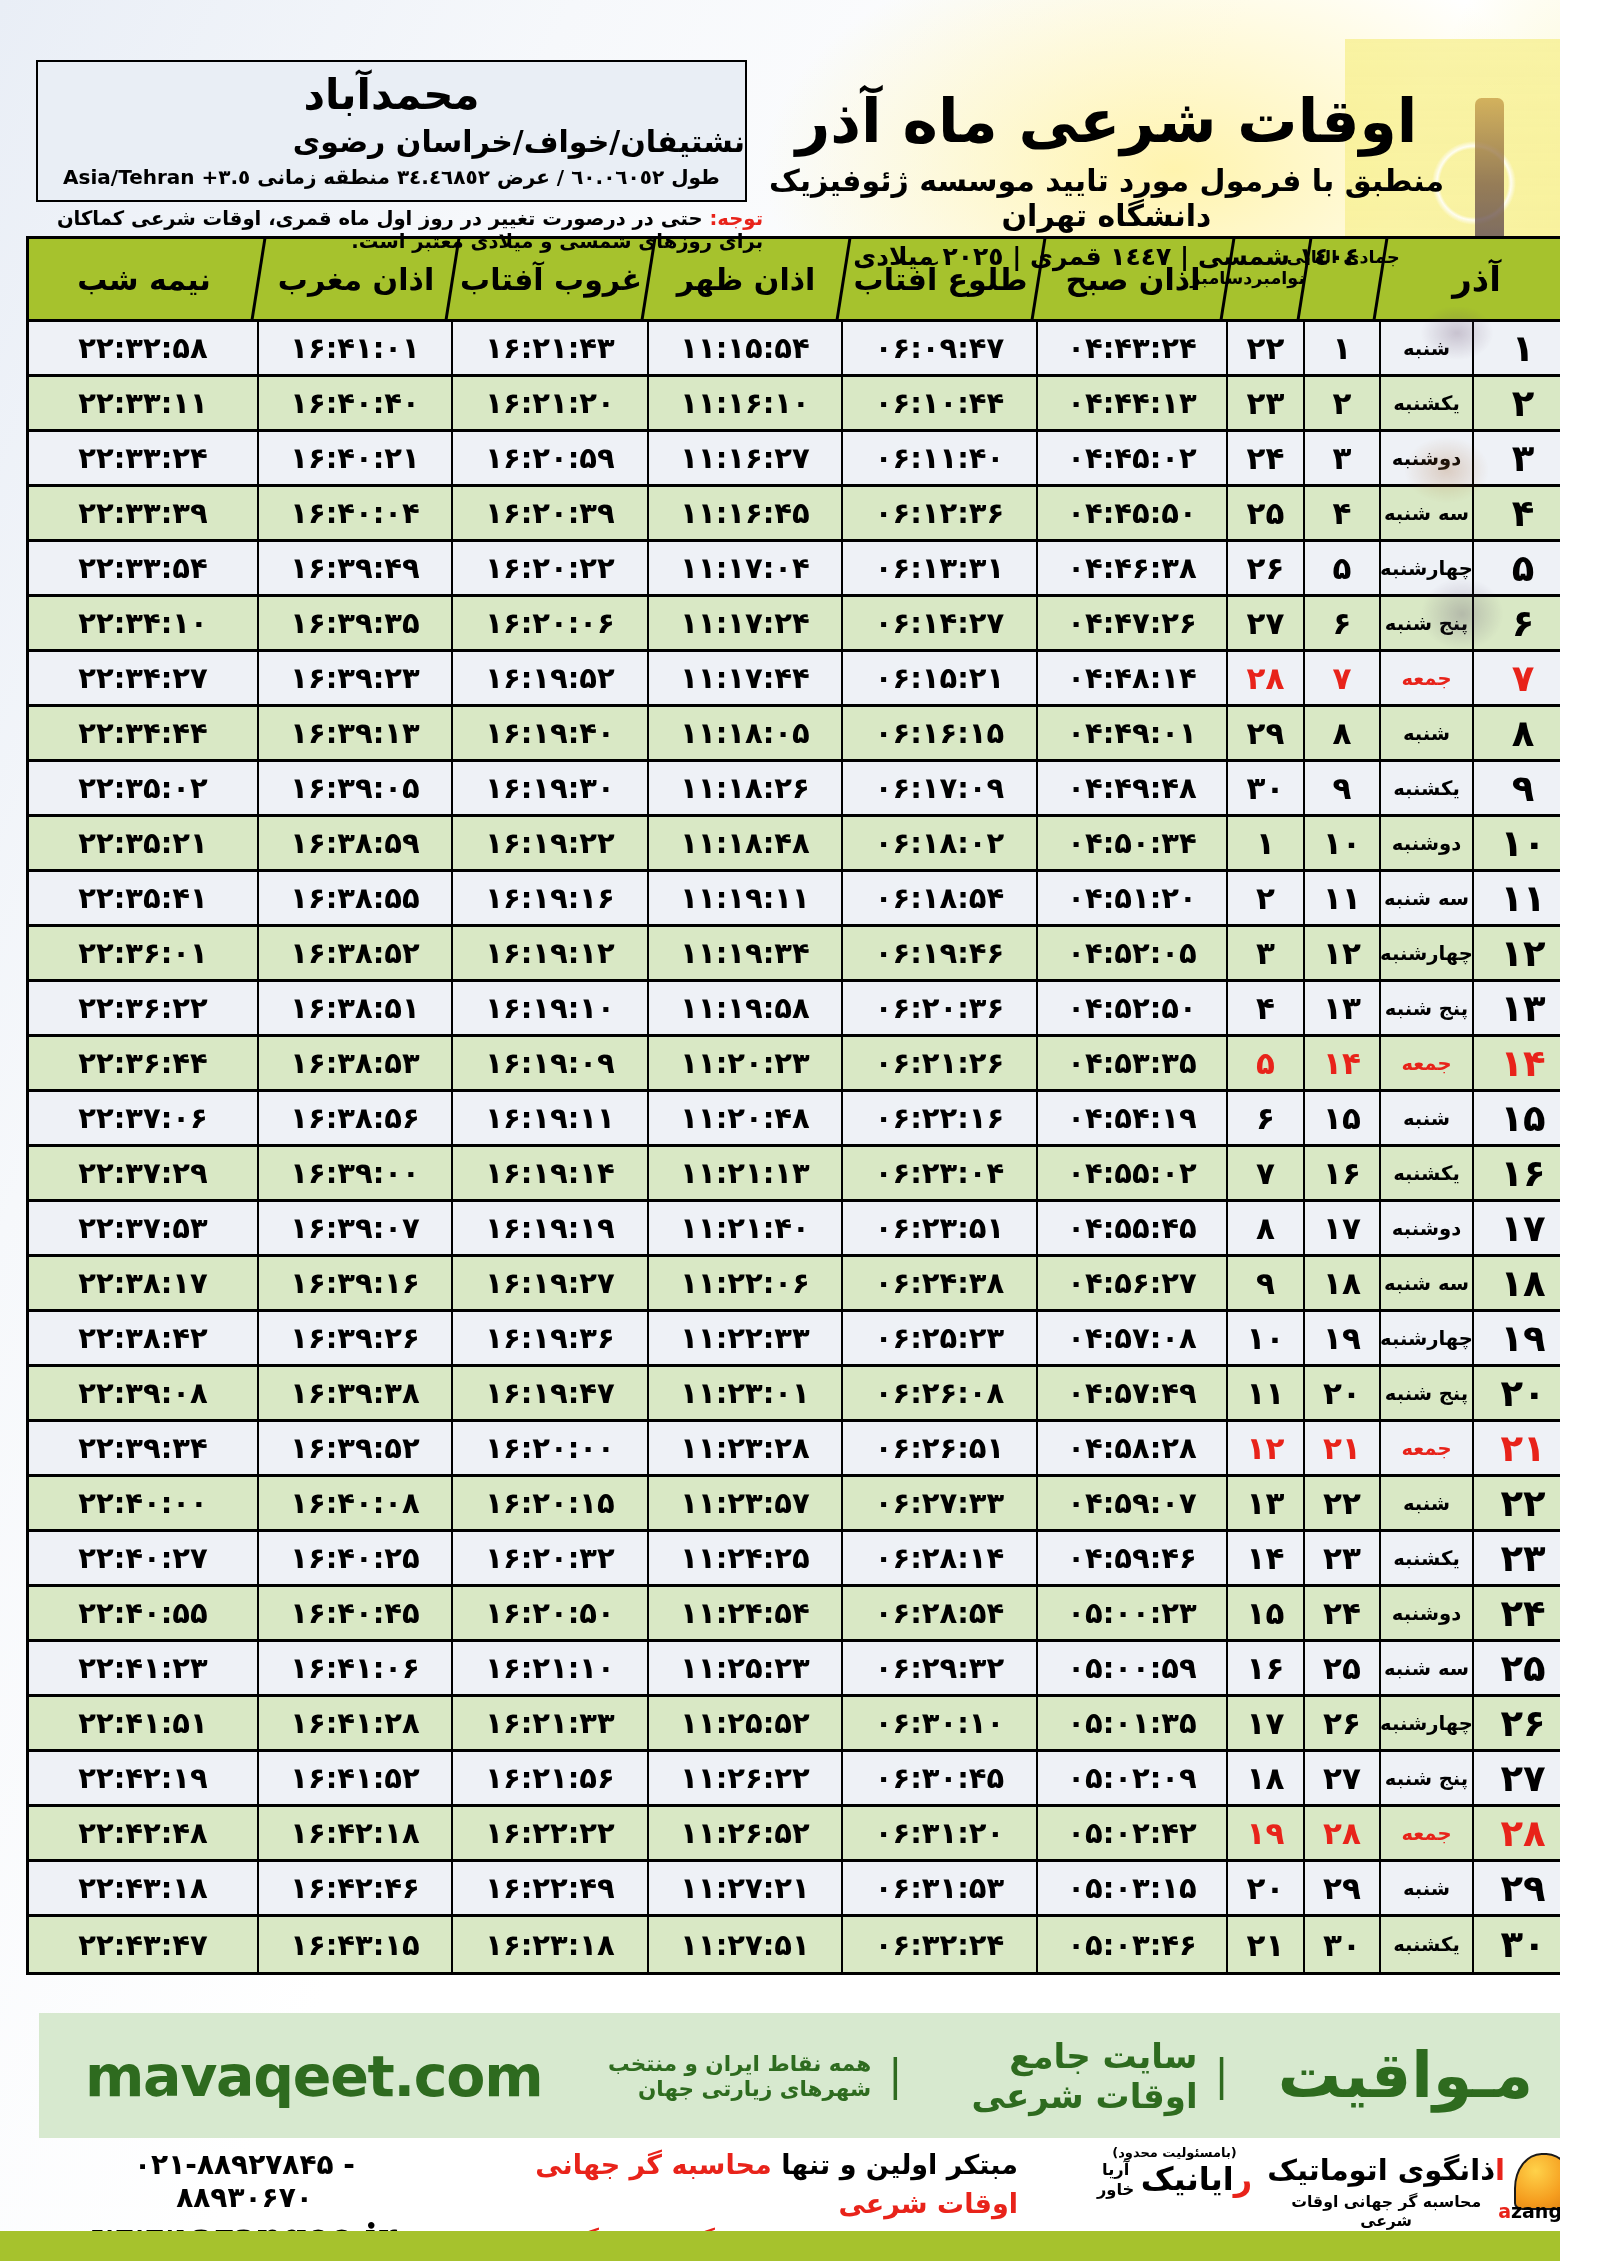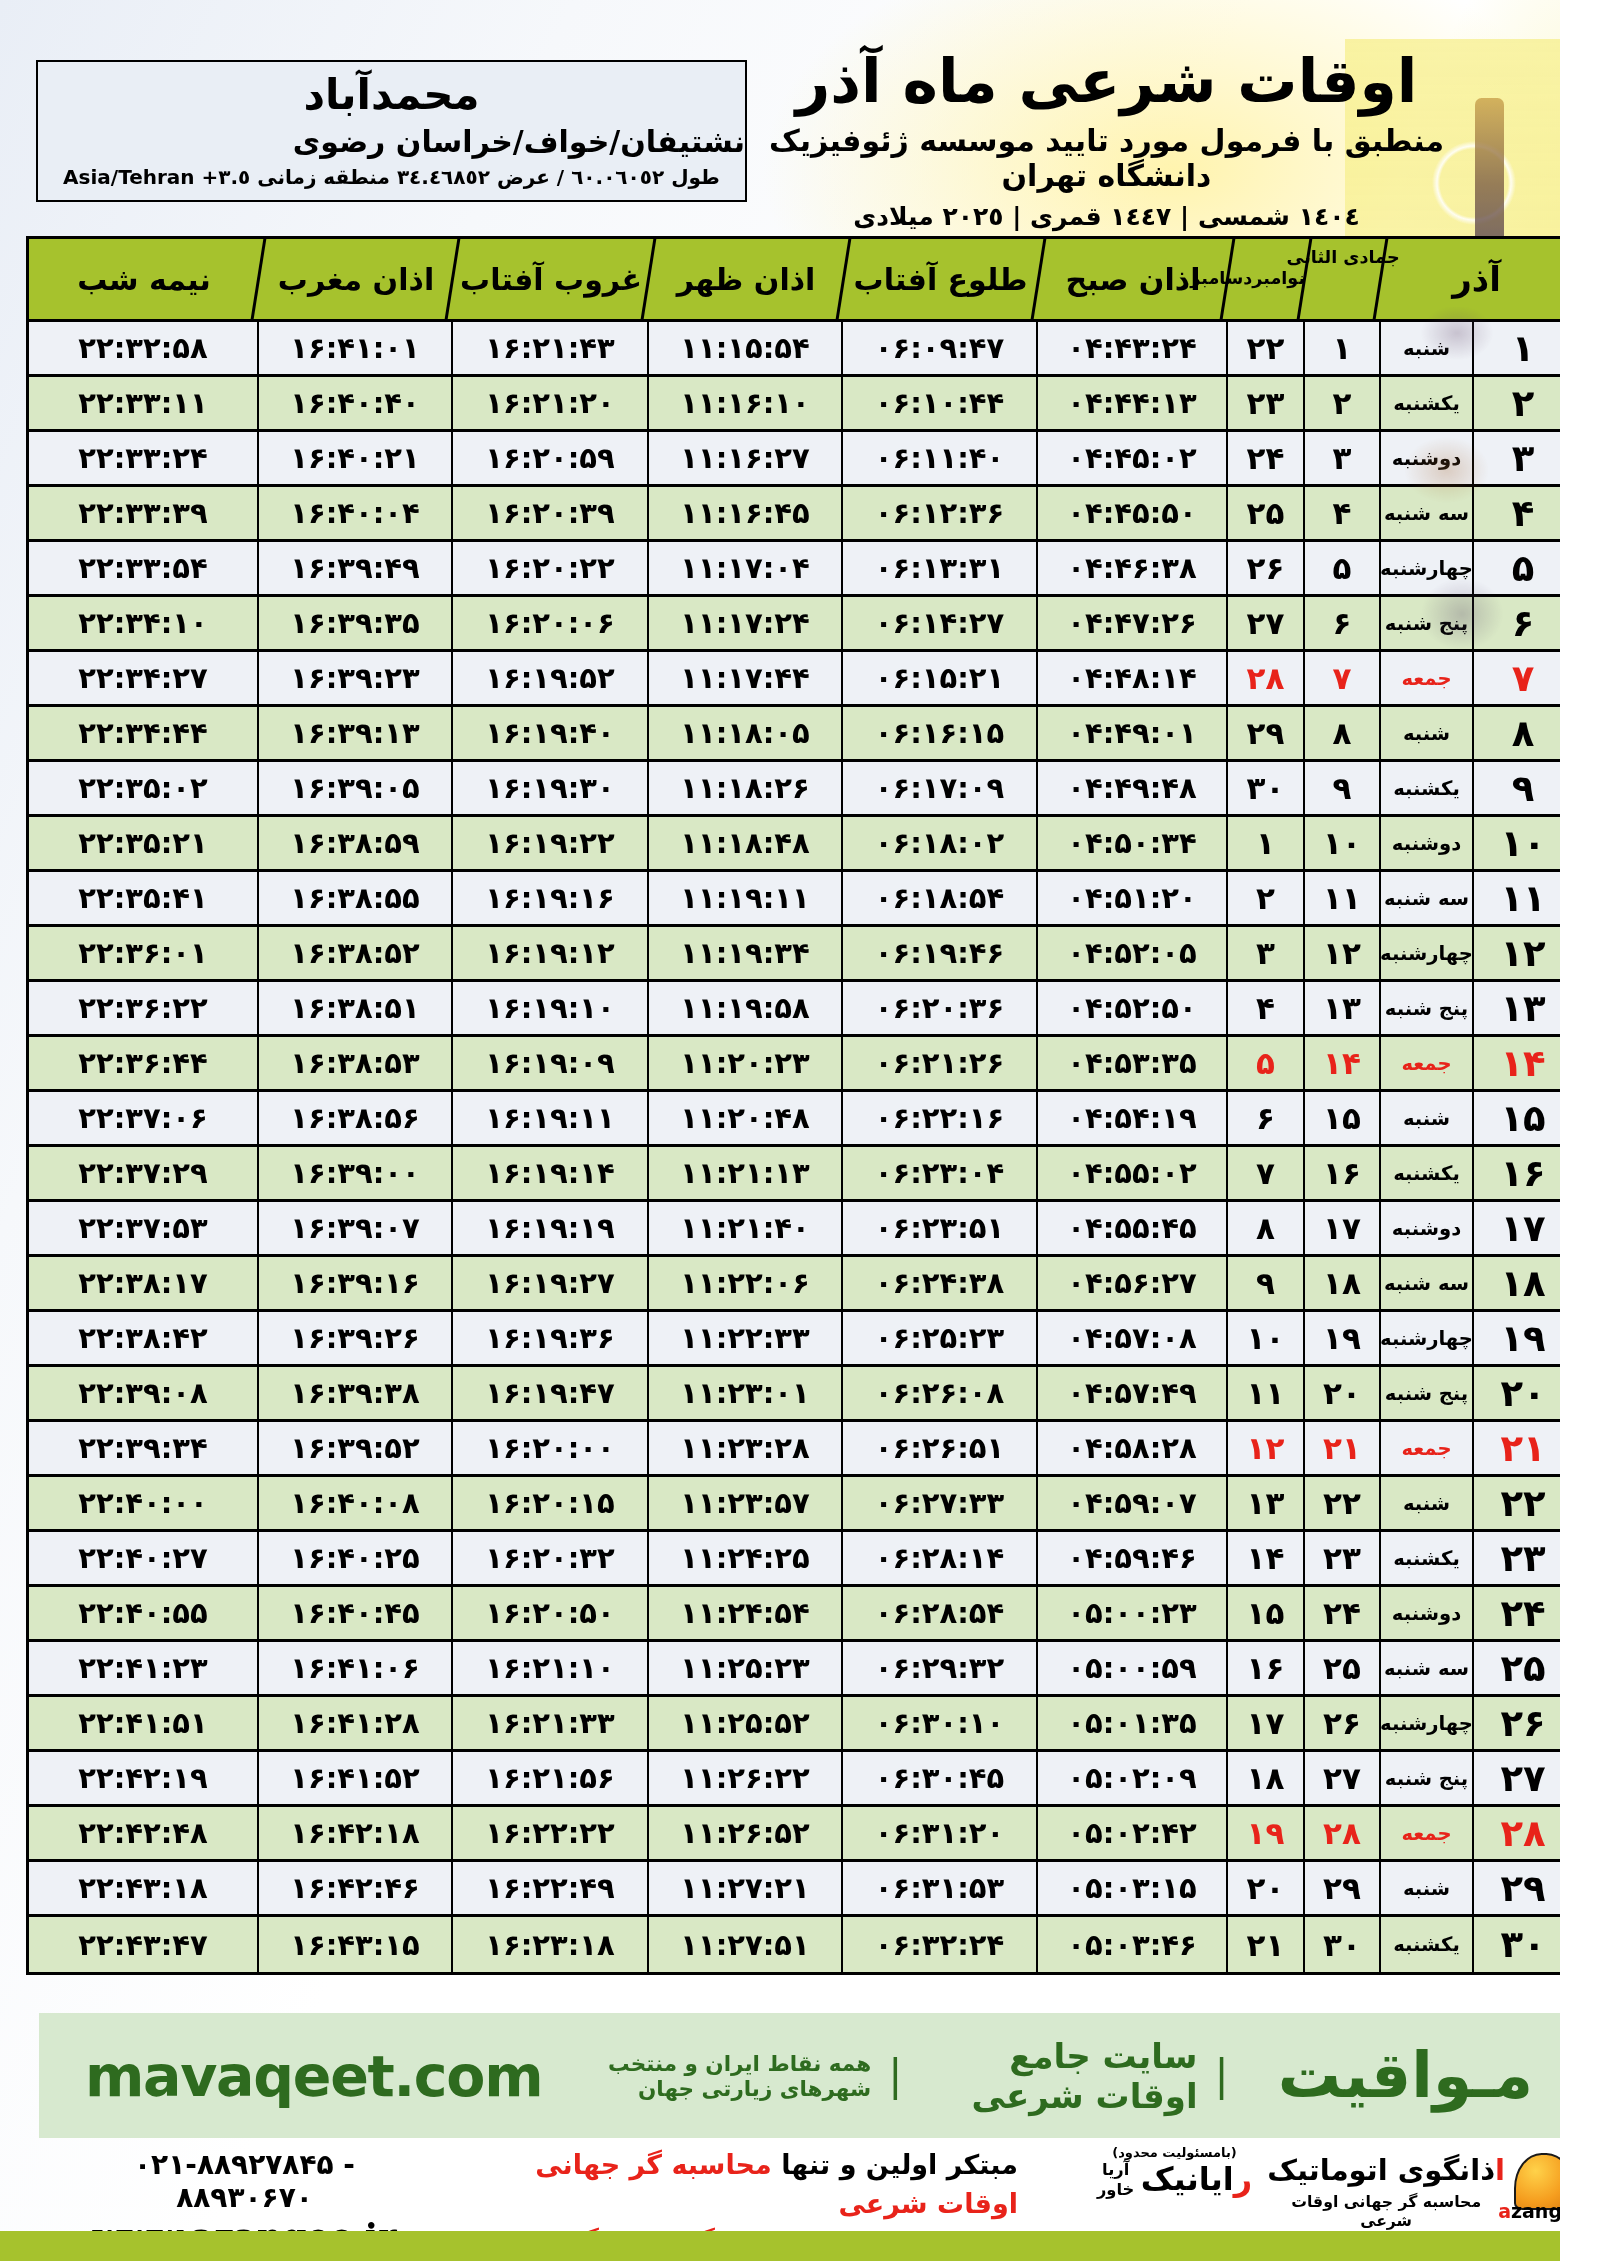--- a/index.html
+++ b/index.html
@@ -32,21 +32,21 @@
   .city-name{font-size:42px;font-weight:700;line-height:1.05;}
   .city-region{font-size:30px;font-weight:700;text-align:right;}
   .city-coords{font-size:20px;font-weight:700;}
 
   
   .note{position:absolute;left:36px;top:207px;width:727px;direction:rtl;text-align:right;font-size:19.6px;font-weight:600;z-index:2;}
   .note .note-label{color:var(--red,#e8231a);font-weight:700;}
 
   
   .title-block{position:absolute;right:62px;top:44px;width:783px;text-align:center;direction:rtl;z-index:2;}
-  .title-main{font-size:60px;font-weight:700;line-height:1.25;}
+  .title-main{font-size:60px;font-weight:700;line-height:1.25;margin-top:40px;}
   .title-sub{font-size:30px;font-weight:700;margin-top:3.9px;}
   .title-years{font-size:25px;font-weight:600;margin-top:9px;}
 
   
   :root{--cols:98px 93px 76px 77px 190px 195px 194px 196px 194px 230px;}
   .sharia-table{position:absolute;left:26px;top:236px;width:1543px;border:3.9px solid #000;z-index:1;background:#fff;}
   .thead{display:grid;grid-template-columns:var(--cols);direction:rtl;height:80px;border-bottom:3.9px solid #000;
     background:var(--header-green,#a6c22d);position:relative;}
   .th{display:flex;align-items:center;justify-content:center;font-weight:700;font-size:30px;position:relative;z-index:1;}
   .th-azar{font-size:34px;}
@@ -113,20 +113,23 @@
 
   <div class="city-box">
     <div class="city-name">محمدآباد</div>
     <div class="city-region">نشتیفان/خواف/خراسان رضوی</div>
     <div class="city-coords">
       <span>طول ٦٠.٠٦٠٥٢ / عرض ٣٤.٤٦٨٥٢ منطقه زمانی</span>
       <span dir="ltr">Asia/Tehran +٣.٥</span>
     </div>
   </div>
 
+  <div class="note">
+    <span class="note-label">توجه:</span><span> حتی در درصورت تغییر در روز اول ماه قمری، اوقات شرعی کماکان برای روزهای شمسی و میلادی معتبر است.</span>
+  </div>
 
   <div class="title-block">
     <div class="title-main">اوقات شرعی ماه آذر</div>
     <div class="title-sub">منطبق با فرمول مورد تایید موسسه ژئوفیزیک دانشگاه تهران</div>
     <div class="title-years">١٤٠٤ شمسی | ١٤٤٧ قمری | ٢٠٢٥ میلادی</div>
   </div>
 
   <div class="sharia-table">
     <div class="thead">
       <div class="th th-azar" style="grid-column:span 2">

